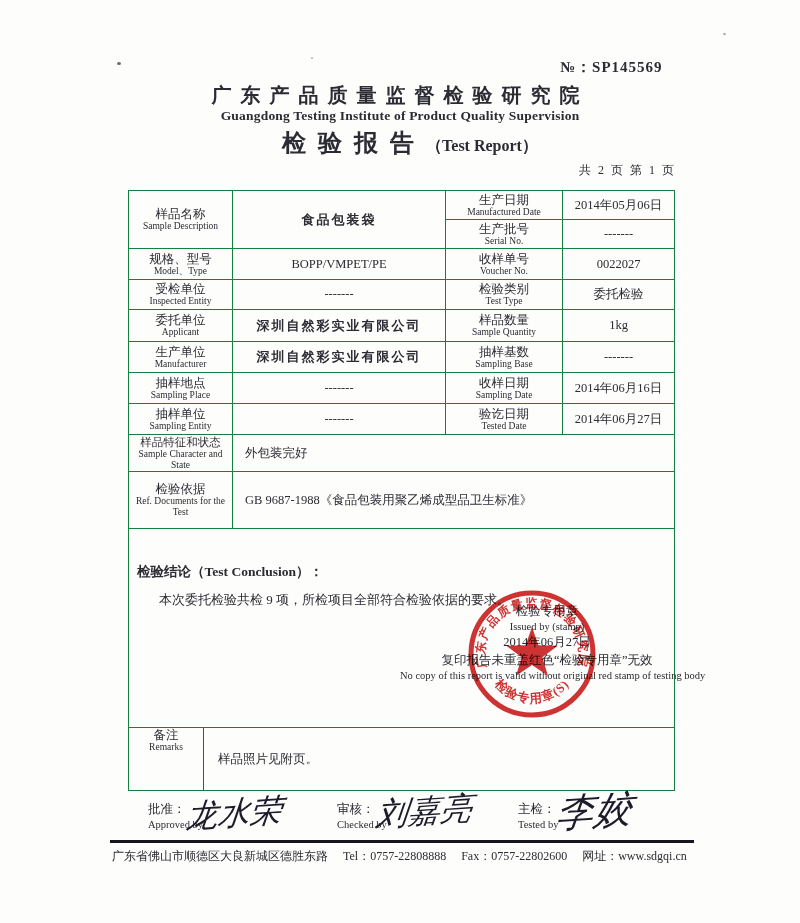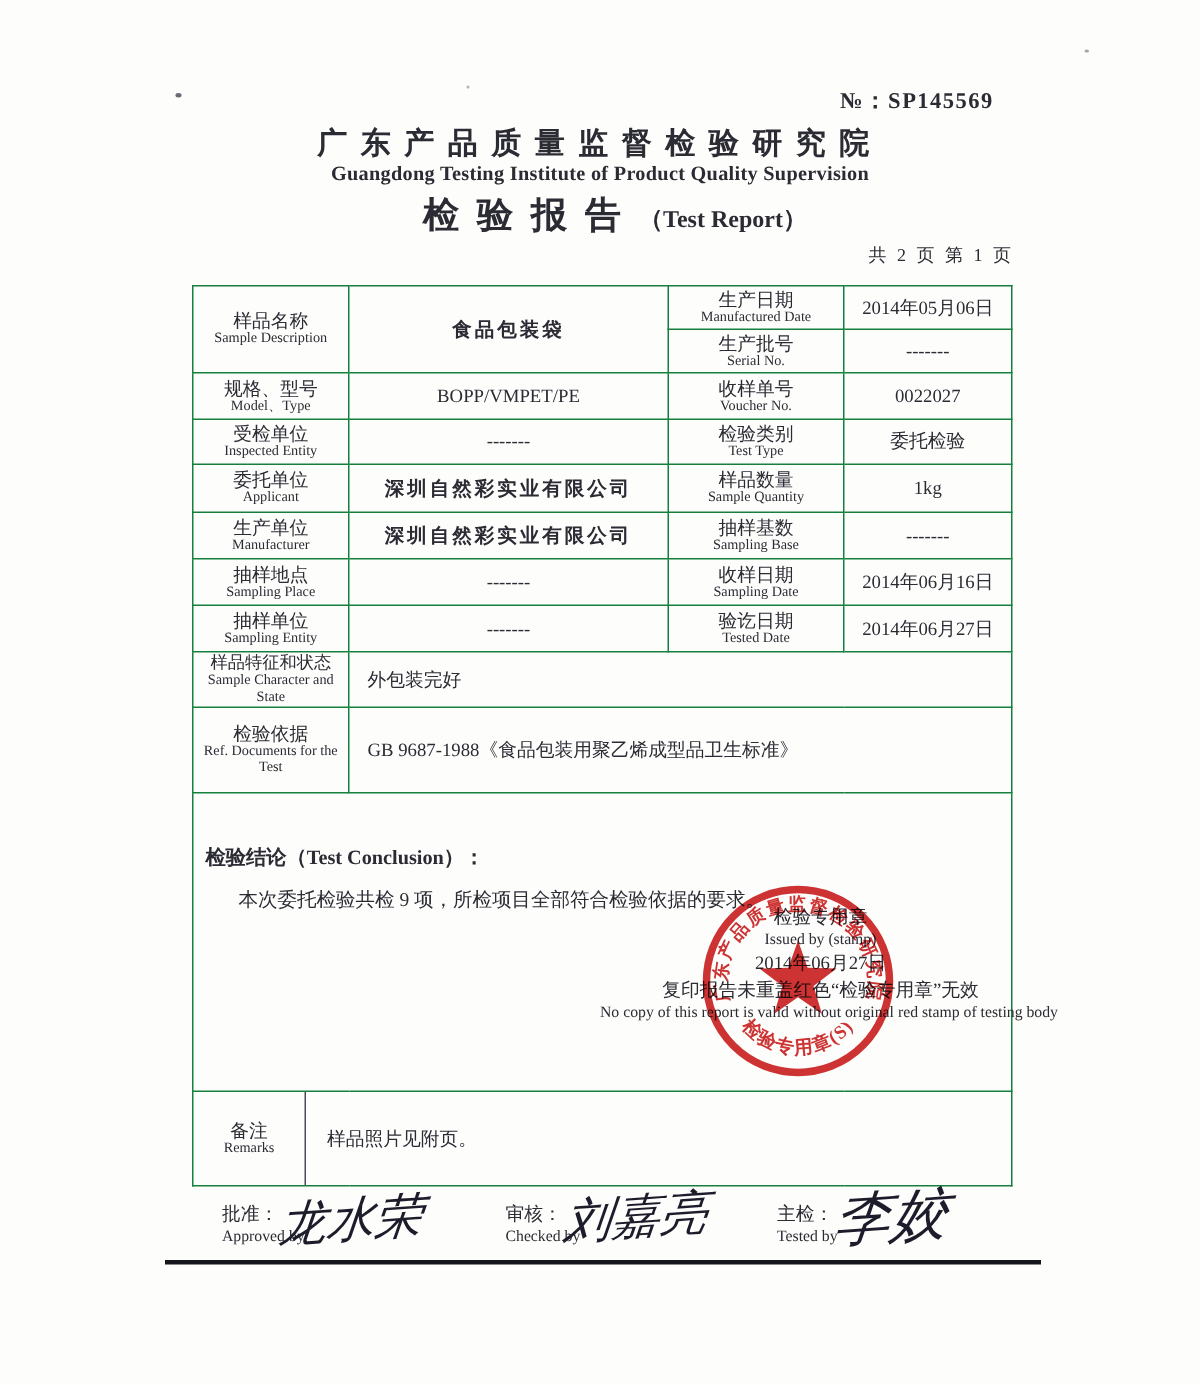--- a/index.html
+++ b/index.html
@@ -35,21 +35,21 @@
   .stamp-text{position:absolute;left:271px;top:74px;width:294px;text-align:center;}
   .stamp-text .t1{font-size:12.5px;line-height:17px;}
   .stamp-text .t2{font-size:10.5px;line-height:14px;font-family:"Liberation Serif",serif;}
   .stamp-text .t3{font-size:12.5px;line-height:17px;}
   .stamp-text .t4{font-size:12.5px;line-height:18px;}
   .stamp-text .t5{font-size:10.5px;line-height:13px;white-space:nowrap;}
   .stamp{position:absolute;left:328px;top:50px;width:150px;height:150px;mix-blend-mode:multiply;opacity:.92;}
   
   .remarks-cell{height:62px;padding:0 !important;}
   .remarks-wrap{display:flex;height:100%;align-items:stretch;}
-  .remarks-label{width:74px;border-right:1px solid #4d4d58;display:flex;flex-direction:column;justify-content:center;}
+  .remarks-label{width:74px;border-right:1px solid #4d4d58;display:flex;flex-direction:column;}
   .remarks-value{flex:1;display:flex;align-items:center;padding-left:14px;font-size:12.5px;}
   
   .sig-label{font-size:12.5px;line-height:15px;text-align:left;}
   .sig-label .en{font-size:10.5px;}
   .sig-name{font-size:32px;font-style:italic;color:#1c1c2a;transform:rotate(-4deg) skewX(-10deg);white-space:nowrap;font-family:"DejaVu Serif",serif;}
   
   .footer-rule{top:840px;left:110px;width:584px;height:3px;background:#16161d;}
   .footer{top:848px;left:112px;width:582px;display:flex;gap:15px;font-size:12px;white-space:nowrap;}
   .speck{position:absolute;border-radius:50%;background:#6a6a72;}
 </style>
@@ -240,14 +240,20 @@
   </div>
   <div class="abs sig-name" style="left:376px;top:790px;">刘嘉亮</div>
 
   <div class="abs sig-label" style="left:518px;top:802px;">
     <div>主检：</div>
     <div class="en">Tested by</div>
   </div>
   <div class="abs sig-name" style="left:556px;top:786px;font-size:38px;">李姣</div>
 
   <div class="abs footer-rule"></div>
+  <div class="abs footer">
+    <span>广东省佛山市顺德区大良新城区德胜东路</span>
+    <span>Tel：0757-22808888</span>
+    <span>Fax：0757-22802600</span>
+    <span>网址：www.sdgqi.cn</span>
+  </div>
 
 </div>
 
 </body></html>

